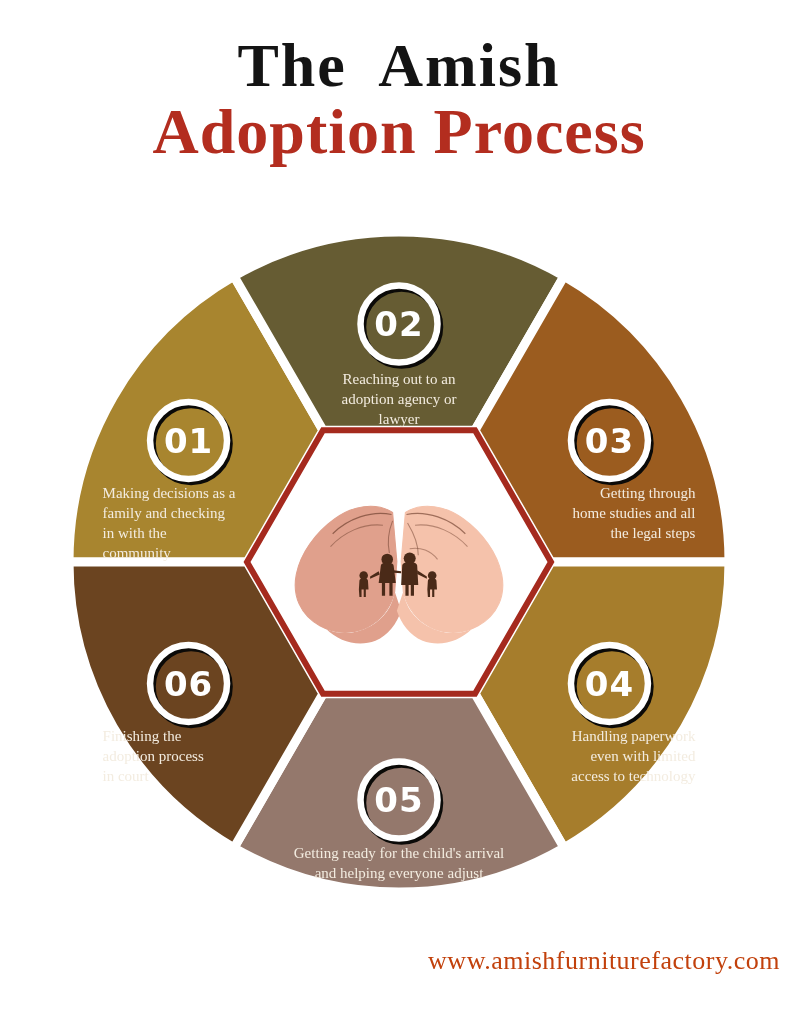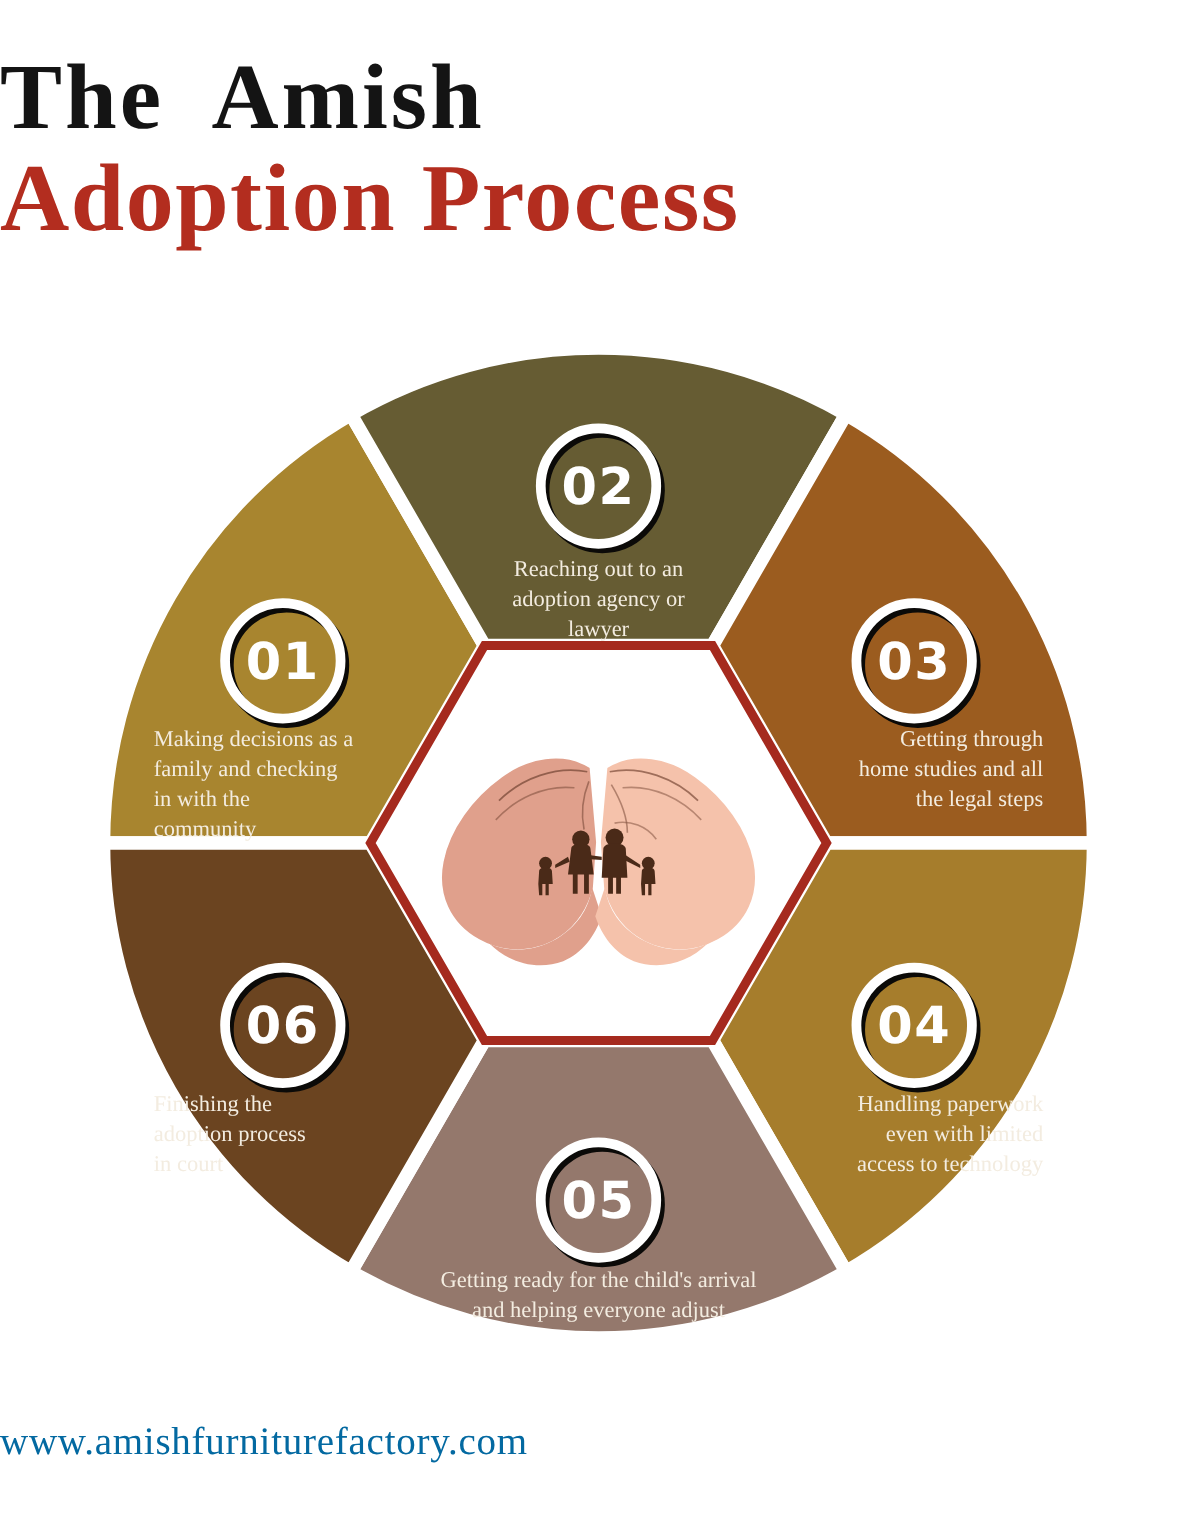--- a/index.html
+++ b/index.html
@@ -14,21 +14,21 @@
     font-family: "Liberation Serif", "DejaVu Serif", serif;
     position: relative;
   }
 
   
   .title-block {
     position: absolute;
     top: 34px;
     left: 0;
     width: 798px;
-    text-align: left;
+    text-align: center;
     line-height: 1.0;
   }
   .title-line1 {
     display: block;
     font-family: "Liberation Serif", "DejaVu Serif", serif;
     font-weight: bold;
     font-size: 62px;
     letter-spacing: 2px;
     color: #141414;
     white-space: pre;
@@ -74,24 +74,24 @@
   .ring-main   { fill: none; stroke: #ffffff; stroke-width: 6.5; }
 
   .hex-center-fill { fill: #ffffff; stroke: #a52a1e; stroke-width: 6; stroke-linejoin: miter; }
 
   
   .footer {
     position: absolute;
     left: 0;
     top: 946px;
     width: 780px;
-    text-align: left;
+    text-align: right;
     font-family: "Liberation Serif", "DejaVu Serif", serif;
     font-size: 26px;
-    color: #0369a1;
+    color: #c2410c;
     letter-spacing: 0.5px;
   }
 </style>
 </head>
 <body>
 
 <div class="title-block">
   <span class="title-line1">The  Amish</span>
   <span class="title-line2">Adoption Process</span>
 </div>

